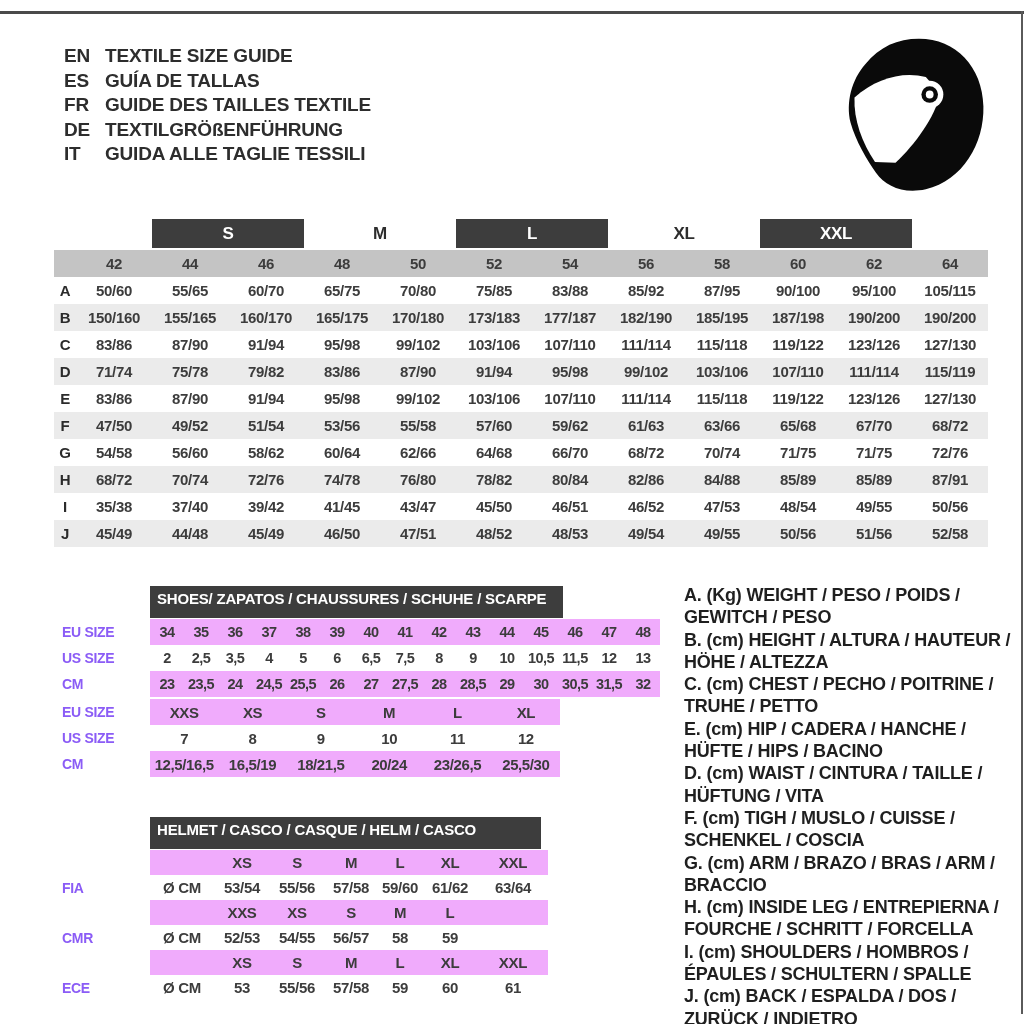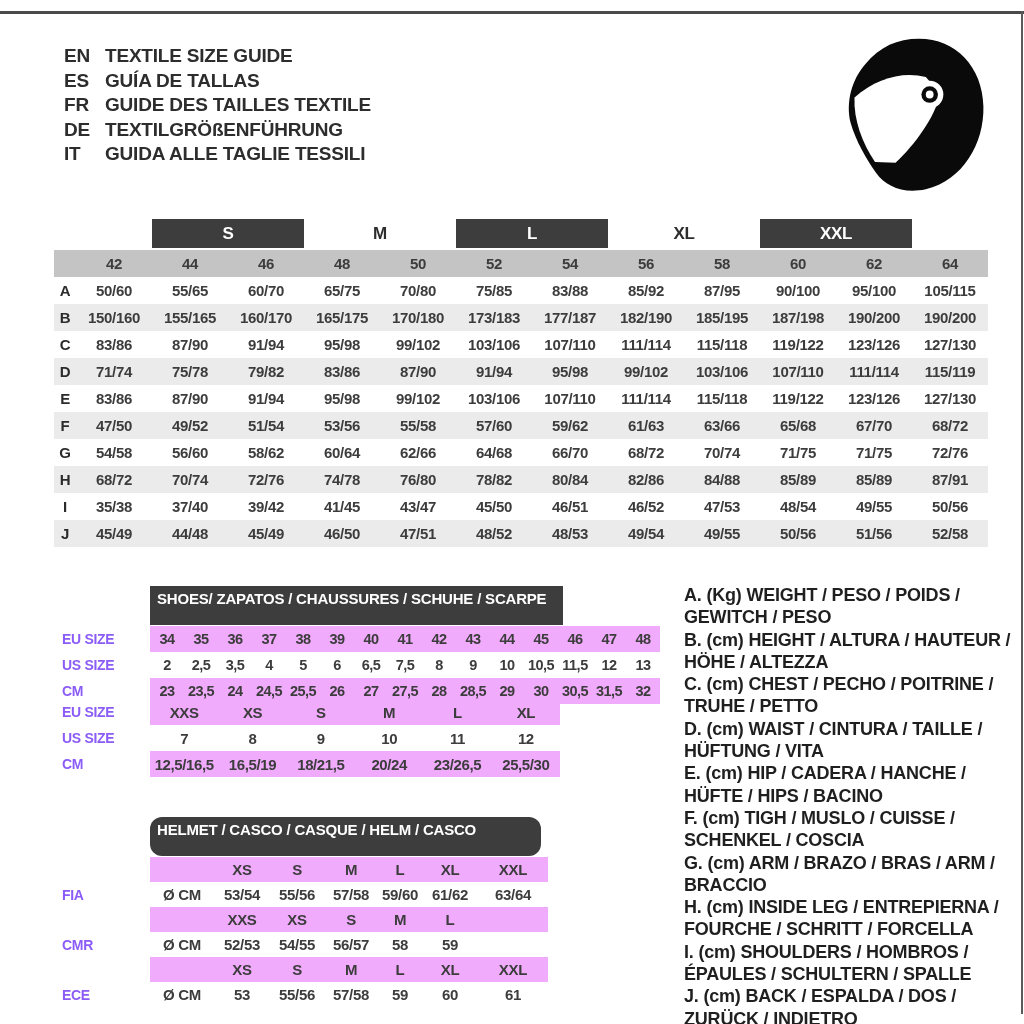--- a/index.html
+++ b/index.html
@@ -25,36 +25,36 @@
   .group-box{display:flex;align-items:center;justify-content:center;font-size:17px;}
   .group-box.box{background:#3d3d3d;color:#fff;}
   .group-box.text{color:#2d2d2d;}
   .header-row{background:#c4c4c4;height:27px;}
   .cell{display:flex;align-items:center;justify-content:center;height:27px;font-size:15px;color:#3c3c3c;white-space:nowrap;}
   .row-label{color:#2b2b2b;}
   .data-row.alt{background:#ebebeb;}
 
   
   .block{position:absolute;left:62px;font-weight:bold;letter-spacing:-0.3px;}
-  .block-title{margin-left:88px;background:#3d3d3d;color:#fff;font-size:15px;height:39px;line-height:25px;padding-left:7px;margin-bottom:1px;letter-spacing:-0.2px;white-space:nowrap;overflow:hidden;}
+  .block-title{margin-left:88px;background:#3d3d3d;color:#fff;font-size:15px;height:32px;line-height:25px;padding-left:7px;margin-bottom:1px;letter-spacing:-0.2px;white-space:nowrap;overflow:hidden;}
   .block-row{display:flex;height:26px;}
   .block-label{width:88px;font-size:14px;color:#8b5cf6;display:flex;align-items:center;}
   .block-cells{display:grid;}
   .block-row.alt .block-cells{background:#f0abfc;}
   .block-cells .cell{height:100%;}
   .shoes{top:575px;}
   .shoes .block-title{width:413px;}
   .shoes .block-cells{width:510px;grid-template-columns:repeat(15,1fr);}
   .shoes .cell{letter-spacing:-0.5px;font-size:14.5px;}
   .gloves{top:688px;}
   .gloves .block-title{width:413px;}
   .gloves .block-cells{width:410px;grid-template-columns:repeat(6,1fr);}
   .gloves .cell{letter-spacing:-0.4px;}
   .helmet-block{top:806px;}
-  .helmet-block .block-title{width:391px;border-radius:12px;}
+  .helmet-block .block-title{width:391px;}
   .helmet-block .block-row{height:25px;}
   .helmet-block .block-cells{width:398px;grid-template-columns:64px 56px 54px 54px 44px 56px 70px;}
 
   
   .legend{position:absolute;left:684px;top:573px;width:336px;font-weight:bold;font-size:18px;line-height:22.3px;color:#1f1f1f;letter-spacing:-0.2px;}
 </style>
 </head>
 <body>
 
 <div class="page">
@@ -448,21 +448,21 @@
             <div class="cell">61</div>
           </div>
         </div>
       </div>
   </div>
 
   <div class="legend">
       <div class="legend-item">A. (Kg) WEIGHT / PESO / POIDS / GEWITCH / PESO</div>
       <div class="legend-item">B. (cm) HEIGHT / ALTURA / HAUTEUR / HÖHE / ALTEZZA</div>
       <div class="legend-item">C. (cm) CHEST / PECHO / POITRINE / TRUHE / PETTO</div>
+      <div class="legend-item">E. (cm) HIP / CADERA / HANCHE / HÜFTE / HIPS / BACINO</div>
       <div class="legend-item">D. (cm) WAIST / CINTURA / TAILLE / HÜFTUNG / VITA</div>
-      <div class="legend-item">E. (cm) HIP / CADERA / HANCHE / HÜFTE / HIPS / BACINO</div>
       <div class="legend-item">F. (cm) TIGH / MUSLO / CUISSE / SCHENKEL / COSCIA</div>
       <div class="legend-item">G. (cm) ARM / BRAZO / BRAS / ARM / BRACCIO</div>
       <div class="legend-item">H. (cm) INSIDE LEG / ENTREPIERNA / FOURCHE / SCHRITT / FORCELLA</div>
       <div class="legend-item">I. (cm) SHOULDERS / HOMBROS / ÉPAULES / SCHULTERN / SPALLE</div>
       <div class="legend-item">J. (cm) BACK / ESPALDA / DOS / ZURÜCK / INDIETRO</div>
     </div>
 </div>
 
 </body></html>

